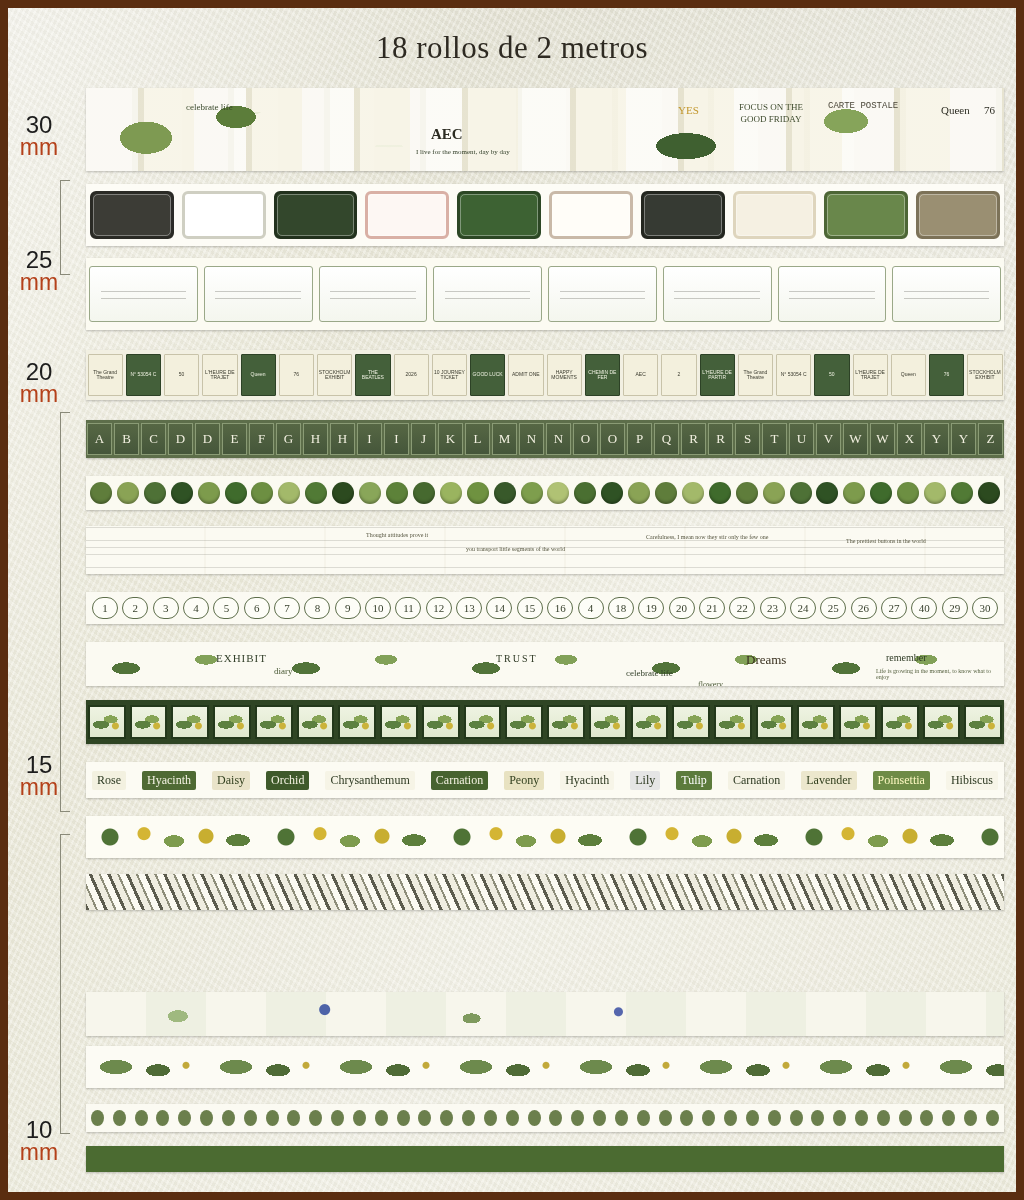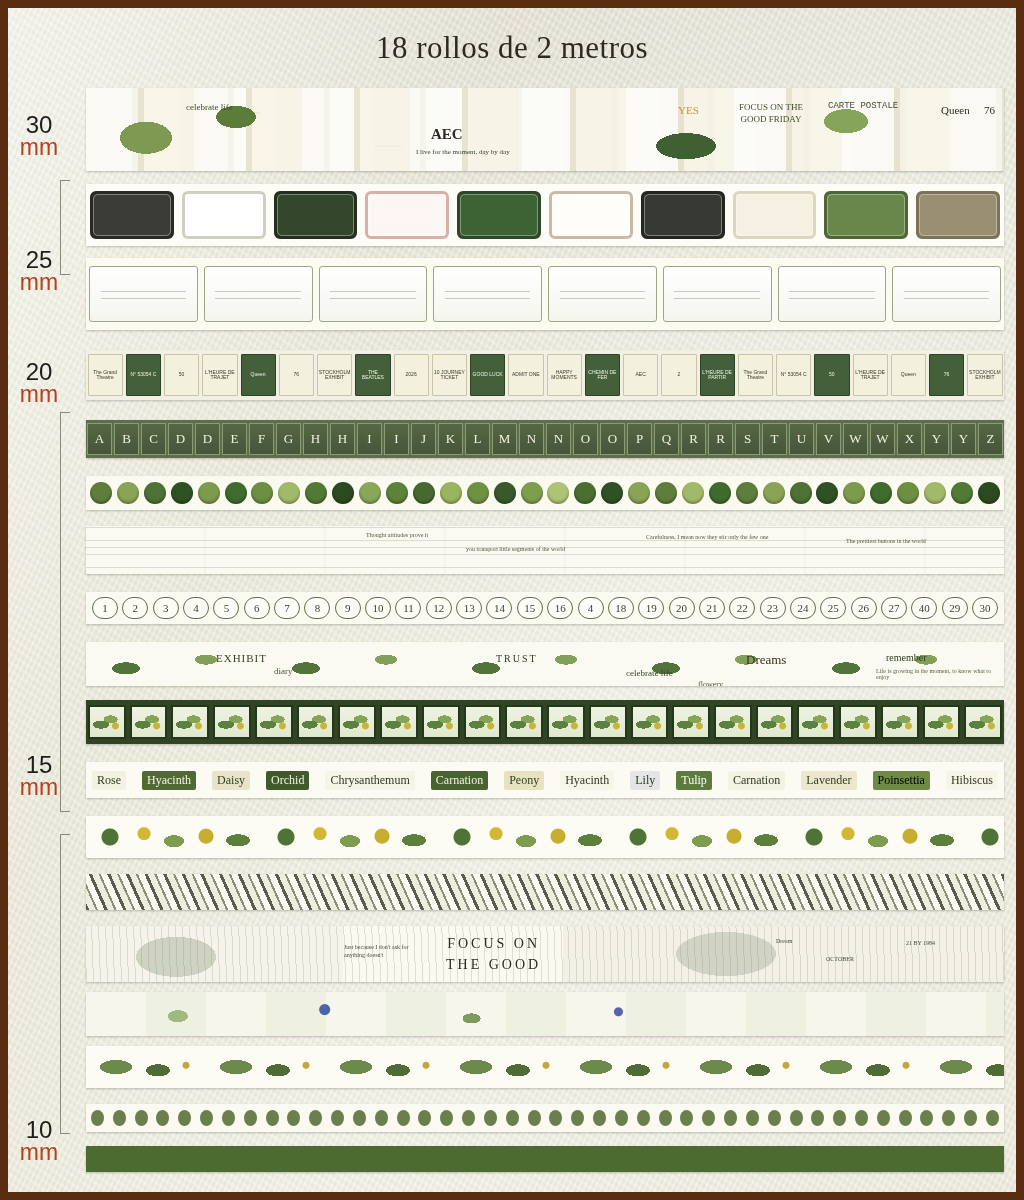--- a/index.html
+++ b/index.html
@@ -519,54 +519,38 @@
           <span class="flw" style="background: rgb(233, 227, 201); color: rgb(51, 65, 31);">Daisy</span>
           <span class="flw" style="background: rgb(63, 90, 43); color: rgb(243, 242, 226);">Orchid</span>
           <span class="flw" style="background: rgb(246, 244, 230); color: rgb(46, 58, 34);">Chrysanthemum</span>
           <span class="flw" style="background: rgb(71, 99, 47); color: rgb(244, 242, 226);">Carnation</span>
           <span class="flw" style="background: rgb(232, 226, 193); color: rgb(51, 65, 31);">Peony</span>
           <span class="flw" style="background: rgb(247, 245, 232); color: rgb(46, 58, 34);">Hyacinth</span>
           <span class="flw" style="background: #e5e5e5; color: rgb(46, 58, 34);">Lily</span>
           <span class="flw" style="background: rgb(92, 123, 60); color: #ffffff;">Tulip</span>
           <span class="flw" style="background: rgb(244, 242, 227); color: rgb(46, 58, 34);">Carnation</span>
           <span class="flw" style="background: rgb(236, 231, 205); color: rgb(51, 65, 31);">Lavender</span>
-          <span class="flw" style="background: rgb(110, 139, 70); color: #000000;">Poinsettia</span>
+          <span class="flw" style="background: rgb(110, 139, 70); color: #fef9c3;">Poinsettia</span>
           <span class="flw" style="background: rgb(247, 245, 232); color: rgb(46, 58, 34);">Hibiscus</span>
         </div>
     </div>
 
     <div class="strip" style="top:808px;height:42px;background:#fdfcf4;">
       <div class="strip-inner" style="
         background-image:
           radial-gradient(circle at 24px 50%, #4f7336 0 8px, transparent 9px),
           radial-gradient(circle at 58px 42%, #d4b534 0 6px, transparent 7px),
           radial-gradient(ellipse 10px 6px at 88px 60%, #7e9c4e 0 100%, transparent 100%),
           radial-gradient(circle at 120px 48%, #c8ae30 0 7px, transparent 8px),
           radial-gradient(ellipse 12px 6px at 152px 58%, #5d7f3c 0 100%, transparent 100%);
         background-size: 176px 100%; background-repeat: repeat-x;"></div>
     </div>
 
     <div class="strip striperow" style="top:866px;height:36px;"></div>
 
-    <div class="strip focusrow" style="top:918px;height:56px;">
-      <div class="strip-inner" style="
-        background-image:
-          repeating-linear-gradient(88deg, rgba(120,130,110,0.22) 0 1px, transparent 1px 7px),
-          radial-gradient(ellipse 40px 20px at 90px 55%, rgba(90,110,80,0.25) 0 100%, transparent 100%),
-          radial-gradient(ellipse 50px 22px at 640px 50%, rgba(90,110,80,0.22) 0 100%, transparent 100%);
-      "></div>
-      <div class="focus-text">
-        <div>FOCUS ON</div>
-        <div>THE GOOD</div>
-      </div>
-      <div style="position:absolute;left:258px;top:18px;font-size:6px;color:#4a4a3c;width:70px;line-height:1.3;font-family:'Liberation Serif',serif;">Just because I don't ask for anything doesn't</div>
-      <div style="position:absolute;left:690px;top:12px;font-size:6px;color:#4a4a3c;font-family:'Liberation Serif',serif;">Dream</div>
-      <div style="position:absolute;left:740px;top:30px;font-size:6px;color:#4a4a3c;font-family:'Liberation Serif',serif;">OCTOBER</div>
-      <div style="position:absolute;left:820px;top:14px;font-size:6px;color:#4a4a3c;font-family:'Liberation Serif',serif;">21 BY 1984</div>
-    </div>
 
     <div class="strip bluerow" style="top:984px;height:44px;"></div>
 
     <div class="strip sprigrow" style="top:1038px;height:42px;"></div>
 
     <div class="strip" style="top:1096px;height:28px;">
       <div class="ovaldots" id="ovalRow">
           <i></i>
           <i></i>
           <i></i>

